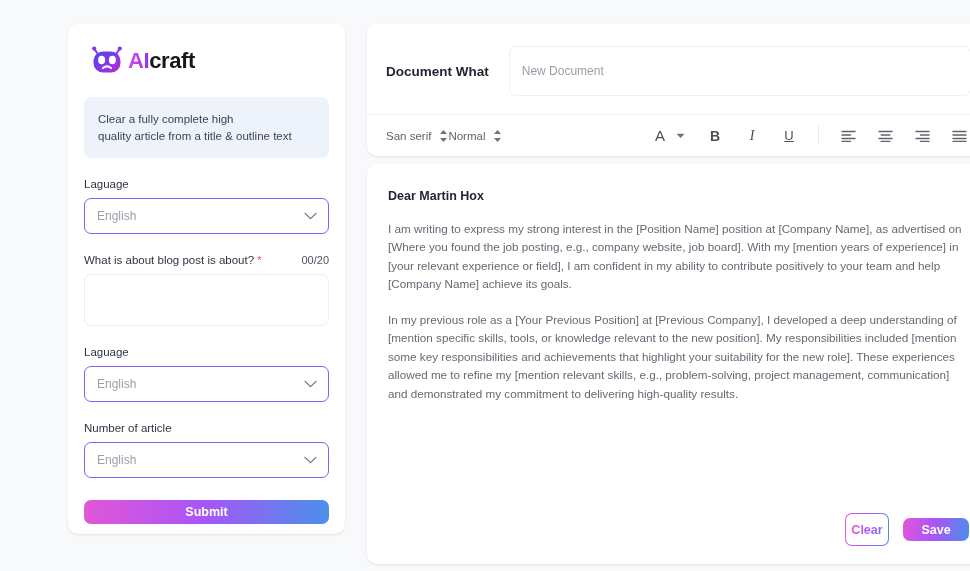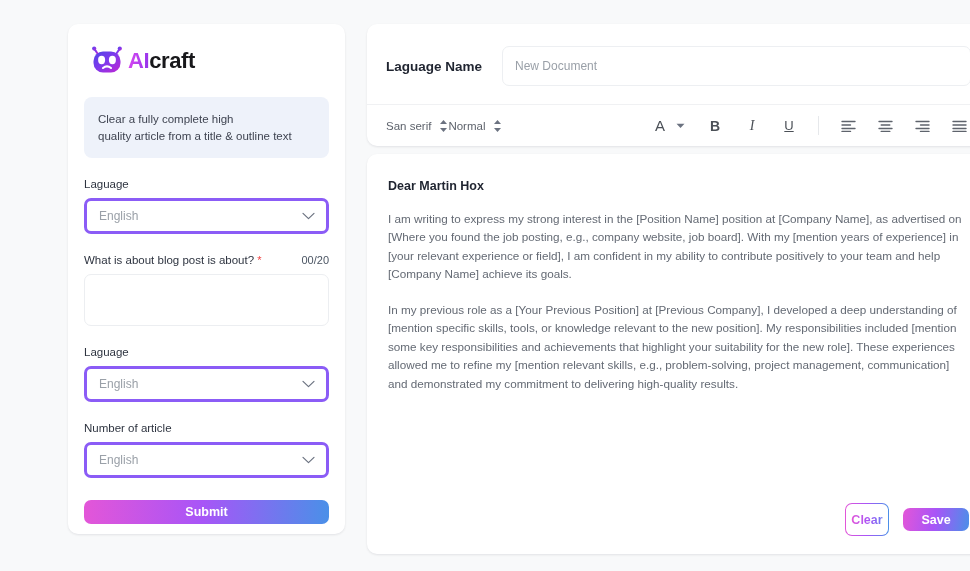--- a/index.html
+++ b/index.html
@@ -58,21 +58,21 @@
 
   .field { margin-top: 20px; }
   .field-label-row { display: flex; justify-content: space-between; align-items: baseline; }
   .field-label { font-size: 11.5px; color: #2e3440; }
   .req { color: #ef4444; font-size: 11px; }
   .counter { font-size: 11px; color: #4b5563; }
 
   .select-box {
     margin-top: 8px;
     height: 36px;
-    border: 3px solid #8b5cf6;
+    border: 1px solid #8b5cf6;
     border-radius: 7px;
     display: flex; align-items: center;
     padding: 0 12px;
     background: #fff;
     position: relative;
   }
   .select-value { font-size: 12px; color: #9aa0a8; }
   .chev { position: absolute; right: 11px; top: 50%; transform: translateY(-50%); display: block; }
 
   .textarea-box {
@@ -100,21 +100,21 @@
   
   .right { flex: 1 1 auto; display: flex; flex-direction: column; gap: 8px; }
 
   .editor-head { padding: 0; }
   .docname-row {
     display: flex; align-items: center; gap: 20px;
     padding: 22px 19px 18px 19px;
   }
   .docname-label { font-size: 13.5px; color: #1f2430; font-weight: bold; white-space: nowrap; }
   .docname-input {
-    flex: 1 1 auto; height: 40px;
+    flex: 1 1 auto; height: 50px;
     border: 1px solid #edeff2; border-radius: 7px;
     padding: 0 12px;
     font-size: 12px; color: #3f4451;
     font-family: "Liberation Sans", sans-serif;
     background: #fff; outline: none;
   }
   .docname-input::placeholder { color: #9aa0a8; }
 
   .toolbar {
     border-top: 1px solid #f0f1f3;
@@ -267,21 +267,21 @@
       </div>
     </div>
 
     <button class="submit-btn">Submit</button>
   </div>
 
   <div class="right">
 
     <div class="card editor-head">
       <div class="docname-row">
-        <div class="docname-label">Laguage Name</div>
+        <div class="docname-label">Document What</div>
         <input class="docname-input" type="text" placeholder="New Document" style="">
       </div>
 
       <div class="toolbar">
         <div class="tb-left">
           <div class="tb-select">
             <span class="tb-select-label">San serif</span>
             <svg width="9" height="14" viewBox="0 0 9 14">
               <path d="M4.5 1 L8 5 L1 5 Z" fill="#6b7280"></path>
               <path d="M4.5 13 L8 9 L1 9 Z" fill="#6b7280"></path>

